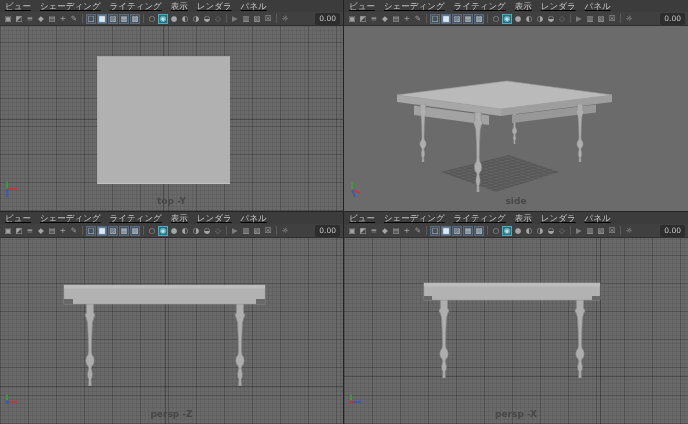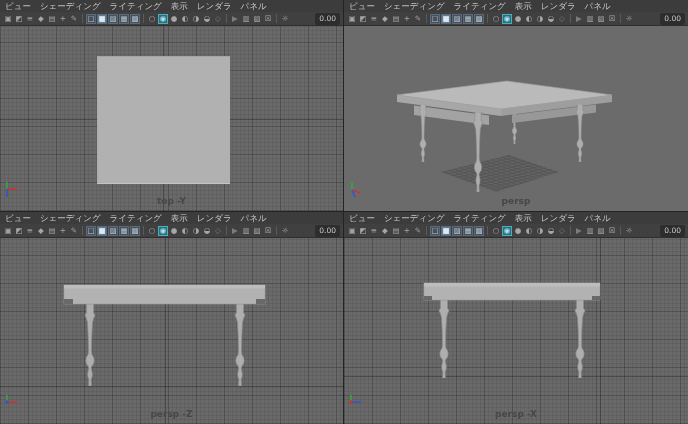--- a/index.html
+++ b/index.html
@@ -2,21 +2,21 @@
 <html><head>
 <meta charset="utf-8">
 <style>
   html,body{margin:0;padding:0;background:#1a1a1a;}
   #root{position:relative;width:688px;height:424px;display:grid;
         grid-template-columns:343px 344px;grid-template-rows:211px 212px;gap:1px;
         background:#232323;font-family:"DejaVu Sans",sans-serif;
         -webkit-font-smoothing:antialiased;}
   .panel{display:flex;flex-direction:column;overflow:hidden;background:#696969;}
   .menubar{flex:0 0 12px;height:12px;background:#3c3c3c;display:flex;align-items:center;
-           gap:9px;padding:0 5px;overflow:hidden;}
+           gap:9px;padding:0 5px;overflow:hidden;text-decoration:underline;}
   .mi{font-size:8.5px;line-height:12px;color:#c9c9c9;white-space:nowrap;cursor:default;}
   .toolbar{flex:0 0 13px;height:13px;background:#404040;display:flex;align-items:center;
            padding:0 3px;gap:1px;border-bottom:1px solid #2e2e2e;overflow:hidden;}
   .ti{flex:0 0 10px;width:10px;height:10px;font-size:7.5px;line-height:10px;text-align:center;
       color:#a6a6a6;overflow:hidden;cursor:default;}
   .ti.dim{color:#7c7c7c;}
   .ti.boxed{background:#47515b;outline:1px solid #5a6a7a;outline-offset:-1px;color:#b8c2cc;}
   .ti.boxed.active{background:#5f7d96;color:#dce8f2;}
   .ti.teal{color:#aee4ee;background:#2f6d7a;outline:1px solid #49aebf;outline-offset:-1px;}
   .ti.sep{flex:0 0 1px;width:1px;height:9px;background:#5a5a5a;margin:0 2px;}
@@ -171,21 +171,21 @@
         <polygon points="53,69 163,55 268,69 157,83" fill="#bababa" stroke="#a2a2a2" stroke-width="0.6"></polygon>
         <use href="#turned-leg" x="73" y="78" width="12" height="58"></use>
         <use href="#turned-leg" x="127" y="86" width="14" height="80"></use>
         <use href="#turned-leg" x="230" y="78" width="12" height="58"></use>
       </svg>
       <svg class="gizmo" width="20" height="20">
         <line x1="5" y1="11" x2="5" y2="3" stroke="#33aa33" stroke-width="1.6"></line>
         <line x1="5" y1="11" x2="13" y2="14" stroke="#cc3333" stroke-width="1.6"></line>
         <line x1="5" y1="11" x2="8" y2="18" stroke="#3355cc" stroke-width="1.6"></line>
       </svg>
-      <div class="vp-label">persp</div>
+      <div class="vp-label">side</div>
     </div>
   </section>
 
   <section class="panel">
     <div class="menubar">
         <span class="mi">ビュー</span>
         <span class="mi">シェーディング</span>
         <span class="mi">ライティング</span>
         <span class="mi">表示</span>
         <span class="mi">レンダラ</span>

